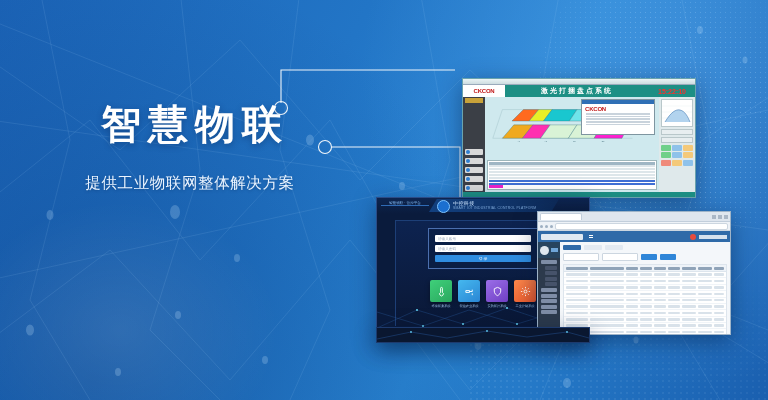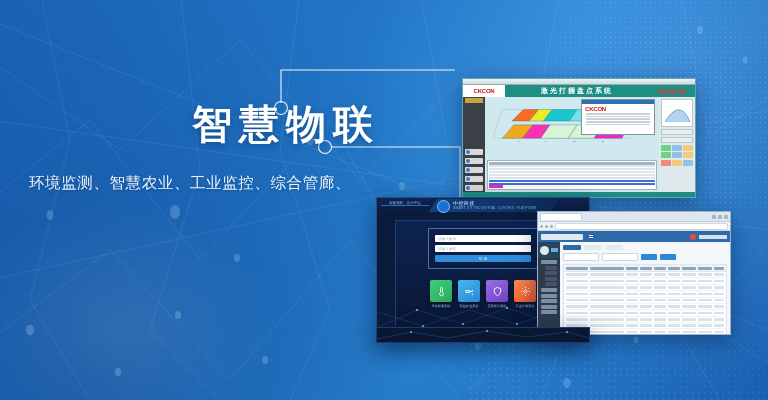--- a/index.html
+++ b/index.html
@@ -32,21 +32,20 @@
     background-size:6px 6px;
     -webkit-mask-image:linear-gradient(200deg, rgba(0,0,0,0) 20%, rgba(0,0,0,.9) 85%);
     mask-image:linear-gradient(200deg, rgba(0,0,0,0) 20%, rgba(0,0,0,.9) 85%);}
 
   
   .copy{position:absolute;left:0;top:104px;width:380px;text-align:center;}
   .headline{
     font-size:40px;font-weight:bold;color:#ffffff;letter-spacing:7px;
     margin:0 0 26px 10px;line-height:1;
     text-shadow:0 2px 6px rgba(8,40,90,.45);
-    text-align:right;
   }
   .sub{color:#eaf4ff;font-size:15.5px;line-height:1.62;letter-spacing:.6px;
        text-shadow:0 1px 3px rgba(8,40,90,.40);}
   .sub div{margin:0;}
 
   
   .connectors{position:absolute;left:255px;top:55px;width:230px;height:150px;}
 
   
   .panel{position:absolute;box-shadow:0 6px 22px rgba(3,25,60,.45);overflow:hidden;}
@@ -218,21 +217,21 @@
       <path d="M26,48 L26,15 L200,15"></path>
       <circle cx="26" cy="53" r="6.5"></circle>
       <path d="M77,92 L205,92 L205,150"></path>
       <circle cx="70" cy="92" r="6.5"></circle>
     </g>
   </svg>
 
   <div class="copy">
     <h1 class="headline">智慧物联</h1>
     <div class="sub">
-      <div>环境监测、智慧农业、工业监控、综合管廊、</div>
+      <div>提供工业物联网整体解决方案</div>
     </div>
   </div>
 
   <div class="panel" id="scada">
     <div class="winbar"></div>
     <div class="hdr">
       <div class="brand">CKCON</div>
       <div class="title">激光打捆盘点系统</div>
       <div class="clock">15:22:10</div>
     </div>

